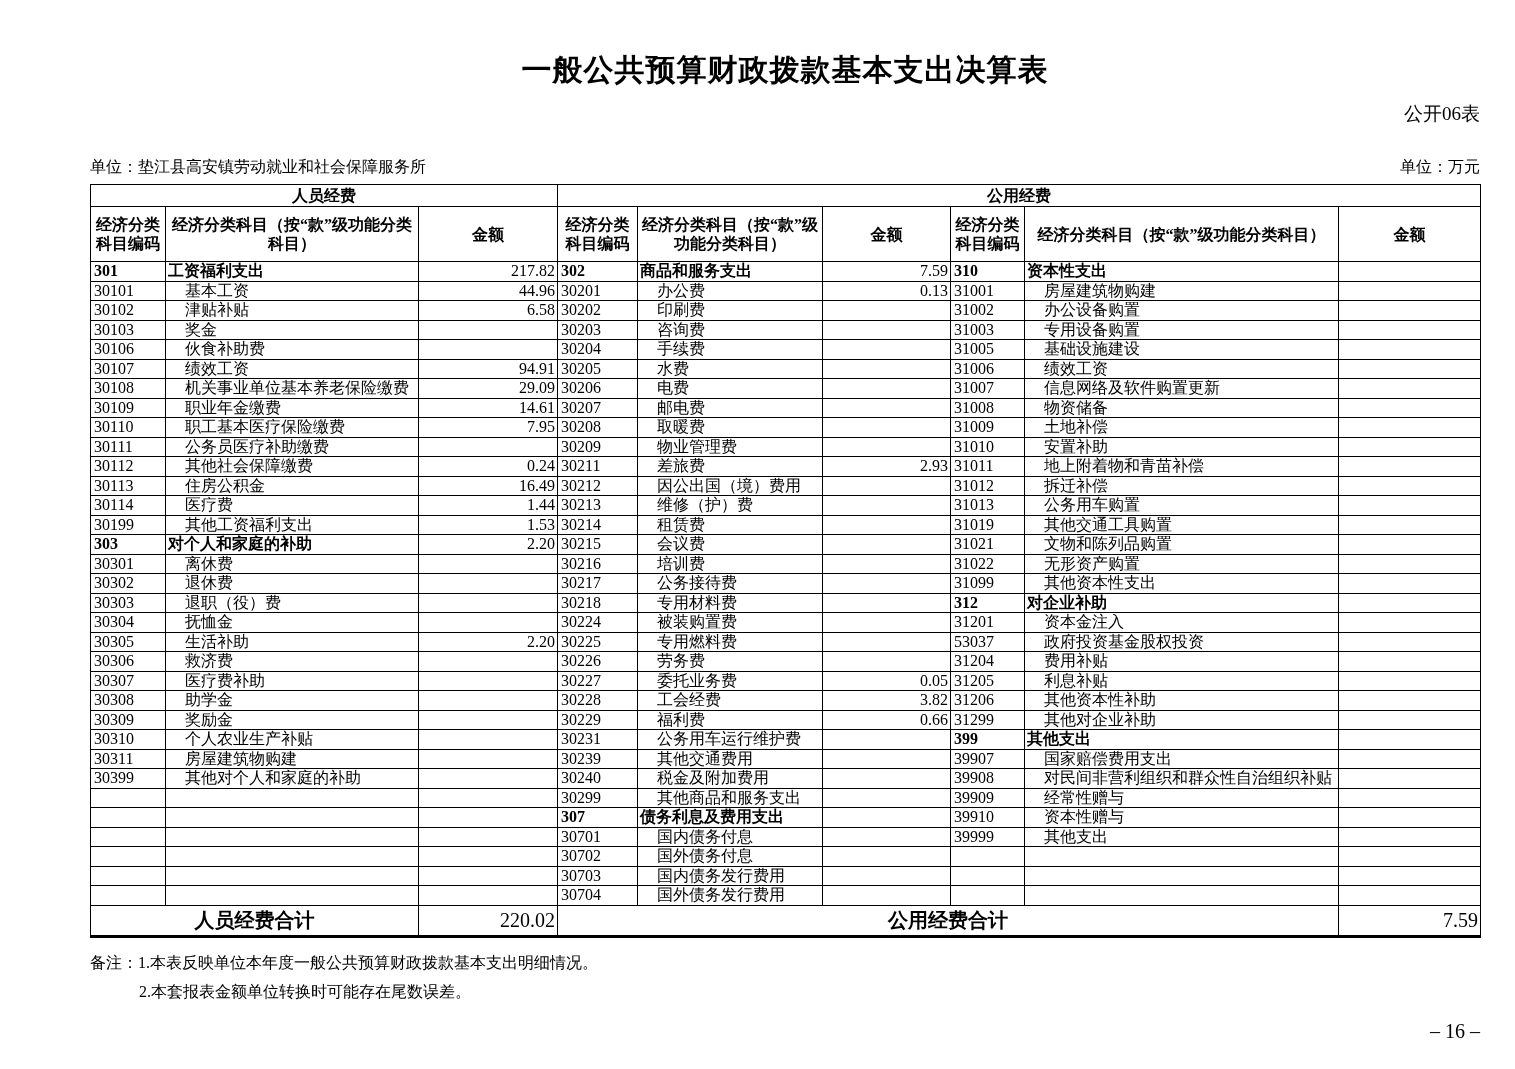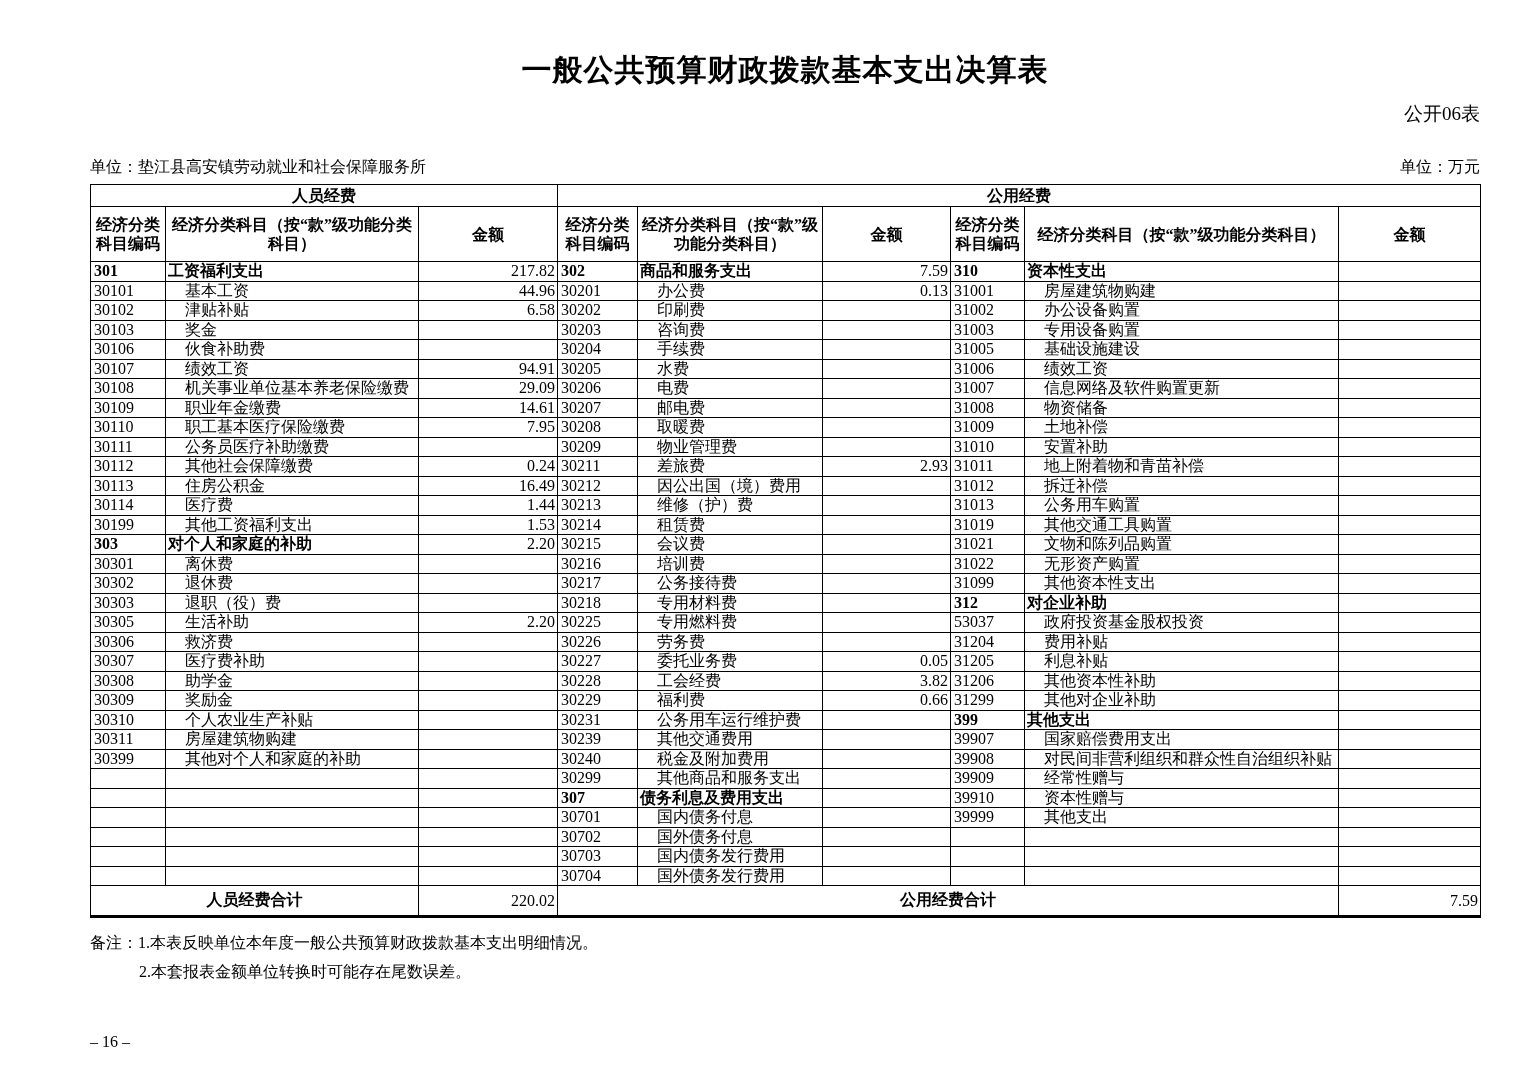--- a/index.html
+++ b/index.html
@@ -15,25 +15,25 @@
   th,td{border:1px solid #000;box-sizing:border-box;padding:0 2px;overflow:hidden;}
   thead th{font-weight:bold;font-size:16px;text-align:center;vertical-align:middle;}
   .group-row th{height:22px;line-height:20px;white-space:nowrap;margin-top:33px;}
   .col-head-row th{height:55px;line-height:19px;white-space:normal;padding:0 4px;}
   tbody td{height:18.5px;line-height:18.5px;font-size:16px;white-space:nowrap;}
   td.code{text-align:left;padding-left:3px;}
   td.subject{text-align:left;}
   td.subject.sub{padding-left:19px;}
   td.amount{text-align:right;padding-right:2px;}
   .cat{font-weight:bold;}
-  tfoot td{height:31px;font-size:16px;border-bottom:3px solid #000;}
+  tfoot td{height:31px;font-size:20px;border-bottom:3px solid #000;}
   td.total-label{font-weight:bold;text-align:center;}
   .notes{font-size:16px;margin-top:10px;line-height:29px;}
   .note-2{padding-left:49px;}
-  .page-number{position:absolute;left:90px;bottom:18px;width:1390px;text-align:left;font-size:16px;}
+  .page-number{position:absolute;left:90px;bottom:26px;width:1390px;text-align:right;font-size:20px;}
 </style>
 </head>
 <body>
 
 <div class="page">
 
   <h1 class="doc-title">一般公共预算财政拨款基本支出决算表</h1>
 
   <div class="table-code">公开06表</div>
 
@@ -264,20 +264,31 @@
           <td class="subject sub">退职（役）费</td>
           <td class="amount"></td>
           <td class="code">30218</td>
           <td class="subject sub">专用材料费</td>
           <td class="amount"></td>
           <td class="code cat">312</td>
           <td class="subject cat">对企业补助</td>
           <td class="amount"></td>
         </tr>
         <tr>
+          <td class="code">30304</td>
+          <td class="subject sub">抚恤金</td>
+          <td class="amount"></td>
+          <td class="code">30224</td>
+          <td class="subject sub">被装购置费</td>
+          <td class="amount"></td>
+          <td class="code">31201</td>
+          <td class="subject sub">资本金注入</td>
+          <td class="amount"></td>
+        </tr>
+        <tr>
           <td class="code">30305</td>
           <td class="subject sub">生活补助</td>
           <td class="amount">2.20</td>
           <td class="code">30225</td>
           <td class="subject sub">专用燃料费</td>
           <td class="amount"></td>
           <td class="code">53037</td>
           <td class="subject sub">政府投资基金股权投资</td>
           <td class="amount"></td>
         </tr>

